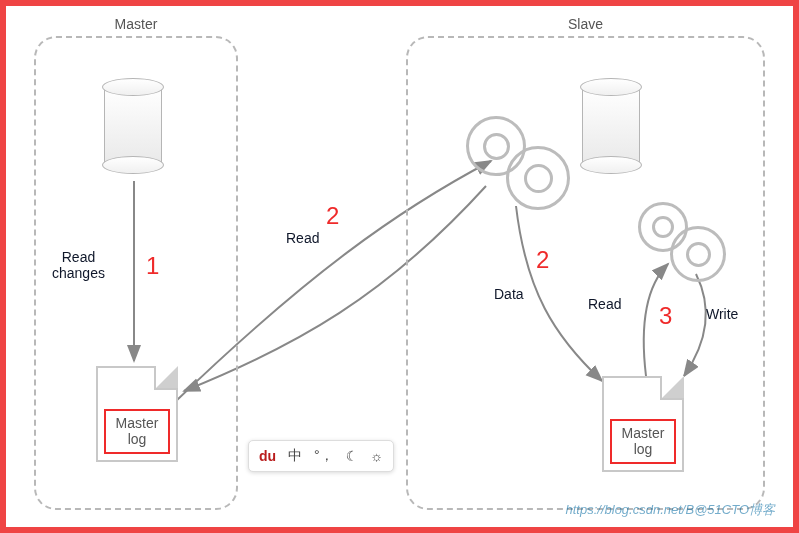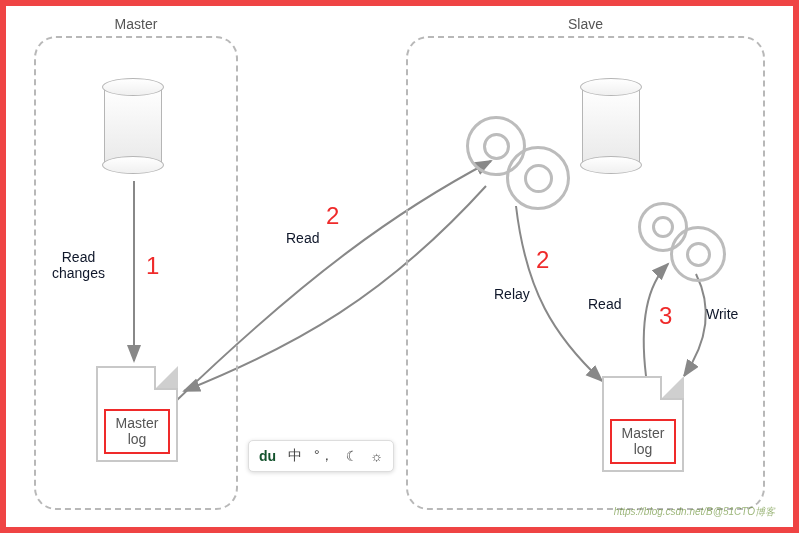--- a/index.html
+++ b/index.html
@@ -20,25 +20,25 @@
   .doc::before{content:"";position:absolute;top:-2px;right:-2px;width:22px;height:22px;background:linear-gradient(135deg,#fff 48%,#cfcfcf 52%);border-left:2px solid #c8c8c8;border-bottom:2px solid #c8c8c8}
   .doc .redbox{position:absolute;left:6px;bottom:6px;right:6px;padding:5px 3px;border:2px solid #ef2a2a;text-align:center;line-height:1.1;color:#555}
   
   .gears{position:absolute}
   .gear{position:absolute;border:3px solid #bcbcbc;border-radius:50%}
   .gear .hub{position:absolute;inset:25%;border:3px solid #bcbcbc;border-radius:50%;background:#fff}
   .redlabel{position:absolute;border:2px solid #ef2a2a;padding:2px 4px;color:#555}
   .plain{position:absolute;color:#0f172a}
   .num{position:absolute;color:#ef2a2a;font-size:24px;font-weight:400}
   svg.arrows{position:absolute;inset:0;width:100%;height:100%;pointer-events:none}
-  .watermark{position:absolute;right:18px;bottom:8px;color:#4d7c0f;font-size:10px;font-style:italic;opacity:.55}
+  .watermark{position:absolute;right:18px;bottom:8px;color:#0369a1;font-size:13px;font-style:italic;opacity:.55}
   
   .ime{position:absolute;left:242px;bottom:55px;height:30px;display:flex;align-items:center;border:1px solid #ddd;border-radius:5px;padding:0 10px;gap:12px;box-shadow:0 1px 4px rgba(0,0,0,.15);background:#fff;color:#444}
   .ime span{display:inline-flex;align-items:center;font-size:14px}
-  .ime .du{font-weight:700;color:#14532d}
+  .ime .du{font-weight:700;color:#b91c1c}
 </style>
 </head>
 <body>
 
 <div class="stage">
 
   <svg class="arrows">
     <defs>
       <marker id="ah" markerWidth="10" markerHeight="10" refX="8" refY="3.5" orient="auto">
         <polygon points="0 0, 9 3.5, 0 7" fill="#888"></polygon>
@@ -100,21 +100,21 @@
 log</div>
   </div>
   <div class="doc" style="left:596px;top:370px">
     <div class="redbox" style="white-space:pre-wrap">Master
 log</div>
   </div>
 
   <div class="plain" style="left:46px;top:243px;white-space:pre-wrap;text-align:center">Read
 changes</div>
   <div class="plain" style="left:280px;top:224px">Read</div>
-  <div class="plain" style="left:488px;top:280px">Relay</div>
+  <div class="plain" style="left:488px;top:280px">Data</div>
   <div class="plain" style="left:582px;top:290px">Read</div>
   <div class="plain" style="left:700px;top:300px">Write</div>
 
   <div class="num" style="left:140px;top:246px">1</div>
   <div class="num" style="left:320px;top:196px">2</div>
   <div class="num" style="left:530px;top:240px">2</div>
   <div class="num" style="left:653px;top:296px">3</div>
 
   <div class="ime">
     <span class="du">du</span>

